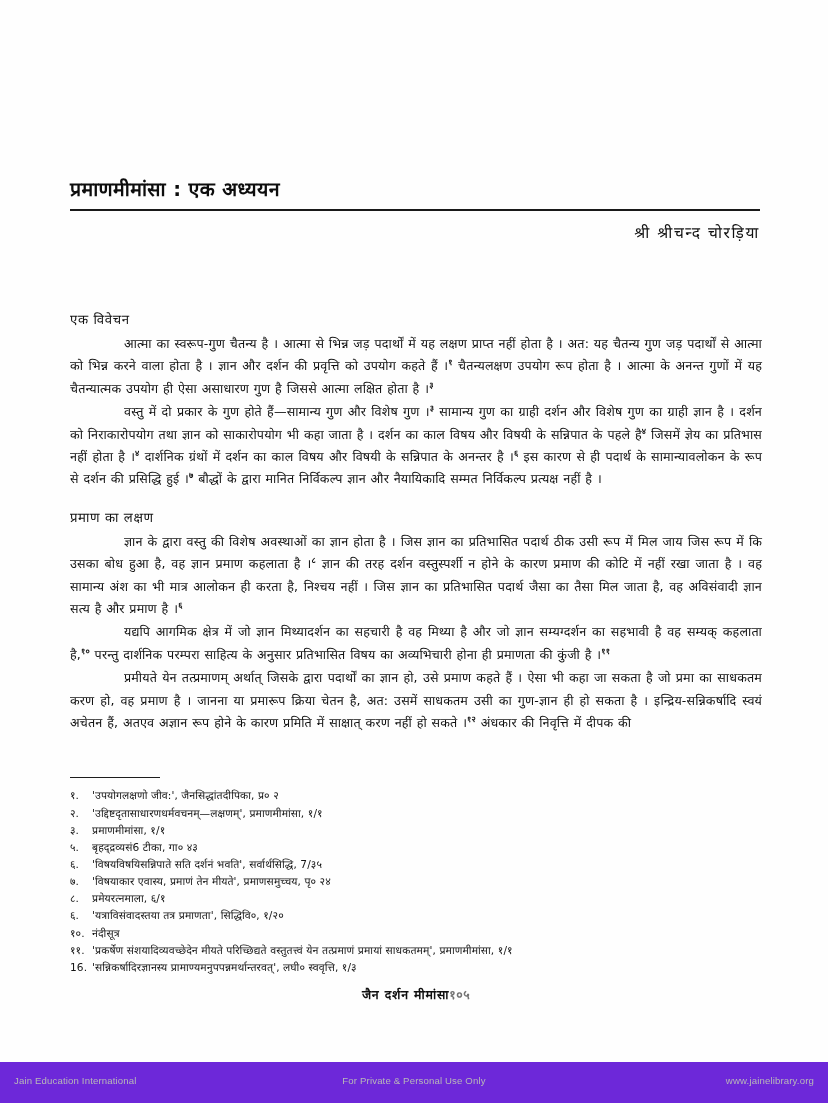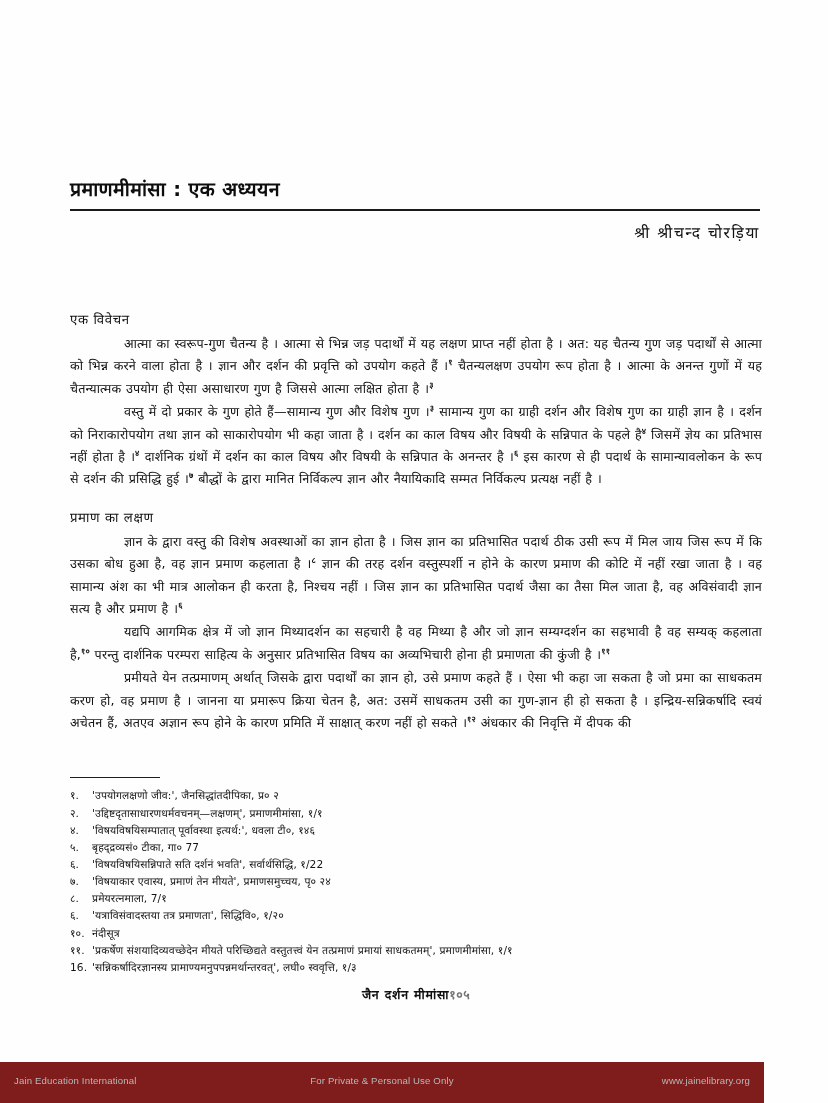--- a/index.html
+++ b/index.html
@@ -141,23 +141,23 @@
     font-weight: 700;
     letter-spacing: 0.5px;
     color: #737373;
   }
 
   
   .scan-bar {
     position: absolute;
     left: 0;
     top: 1062px;
-    width: 764px;
+    width: 828px;
     height: 41px;
-    background: #7f1d1d;
+    background: #6d28d9;
   }
   .scan-bar-inner {
     position: absolute;
     left: 14px;
     right: 14px;
     top: 13px;
     display: flex;
     justify-content: space-between;
     align-items: center;
   }
@@ -198,25 +198,25 @@
 
     <p class="para"><b>प्रमीयते येन तत्प्रमाणम्</b><span> अर्थात् जिसके द्वारा पदार्थों का ज्ञान हो, उसे प्रमाण कहते हैं ।  ऐसा भी कहा जा सकता  है जो प्रमा का साधकतम करण हो, वह प्रमाण है । जानना या प्रमारूप क्रिया चेतन है,  अत: उसमें साधकतम  उसी का गुण-ज्ञान ही हो सकता है ।  इन्द्रिय-सन्निकर्षादि स्वयं अचेतन हैं, अतएव अज्ञान रूप होने के कारण प्रमिति में साक्षात् करण नहीं हो सकते ।</span><sup class="fn">१२</sup><span>  अंधकार  की निवृत्ति में दीपक की</span></p>
 
   </div>
 
   <div class="footnote-area">
     <div class="fn-rule"></div>
     <ul class="fn-list">
       <li class="fn-item"><span class="fn-num">१.</span><span>'उपयोगलक्षणो जीव:', जैनसिद्धांतदीपिका, प्र० २</span></li>
       <li class="fn-item"><span class="fn-num">२.</span><span>'उद्दिष्टदृतासाधारणधर्मवचनम्—लक्षणम्', प्रमाणमीमांसा, १/१</span></li>
-      <li class="fn-item"><span class="fn-num">४.</span><span>'विषयविषयिसम्पातात् पूर्वावस्था इत्यर्थ:', धवला टी०, १४६</span></li>
-      <li class="fn-item"><span class="fn-num">५.</span><span>बृहद्द्रव्यसं० टीका, गा० 77</span></li>
-      <li class="fn-item"><span class="fn-num">६.</span><span>'विषयविषयिसन्निपाते सति दर्शनं भवति', सर्वार्थसिद्धि, १/22</span></li>
+      <li class="fn-item"><span class="fn-num">३.</span><span>प्रमाणमीमांसा, १/१</span></li>
+      <li class="fn-item"><span class="fn-num">५.</span><span>बृहद्द्रव्यसं6 टीका, गा० ४३</span></li>
+      <li class="fn-item"><span class="fn-num">६.</span><span>'विषयविषयिसन्निपाते सति दर्शनं भवति', सर्वार्थसिद्धि, 7/३५</span></li>
       <li class="fn-item"><span class="fn-num">७.</span><span>'विषयाकार एवास्य, प्रमाणं तेन मीयते', प्रमाणसमुच्चय, पृ० २४</span></li>
-      <li class="fn-item"><span class="fn-num">८.</span><span>प्रमेयरत्नमाला, 7/१</span></li>
+      <li class="fn-item"><span class="fn-num">८.</span><span>प्रमेयरत्नमाला, ६/१</span></li>
       <li class="fn-item"><span class="fn-num">६.</span><span>'यत्राविसंवादस्तया तत्र प्रमाणता', सिद्धिवि०, १/२०</span></li>
       <li class="fn-item"><span class="fn-num">१०.</span><span>नंदीसूत्र</span></li>
       <li class="fn-item"><span class="fn-num">११.</span><span>'प्रकर्षेण संशयादिव्यवच्छेदेन मीयते परिच्छिद्यते वस्तुतत्त्वं येन तत्प्रमाणं प्रमायां साधकतमम्', प्रमाणमीमांसा, १/१</span></li>
       <li class="fn-item"><span class="fn-num">16.</span><span>'सन्निकर्षादिरज्ञानस्य प्रामाण्यमनुपपन्नमर्थान्तरवत्', लघी० स्ववृत्ति, १/३</span></li>
     </ul>
   </div>
 
   <div class="page-footer">
     <div class="footer-book">जैन दर्शन मीमांसा</div>
     <div class="footer-pageno">१०५</div>

